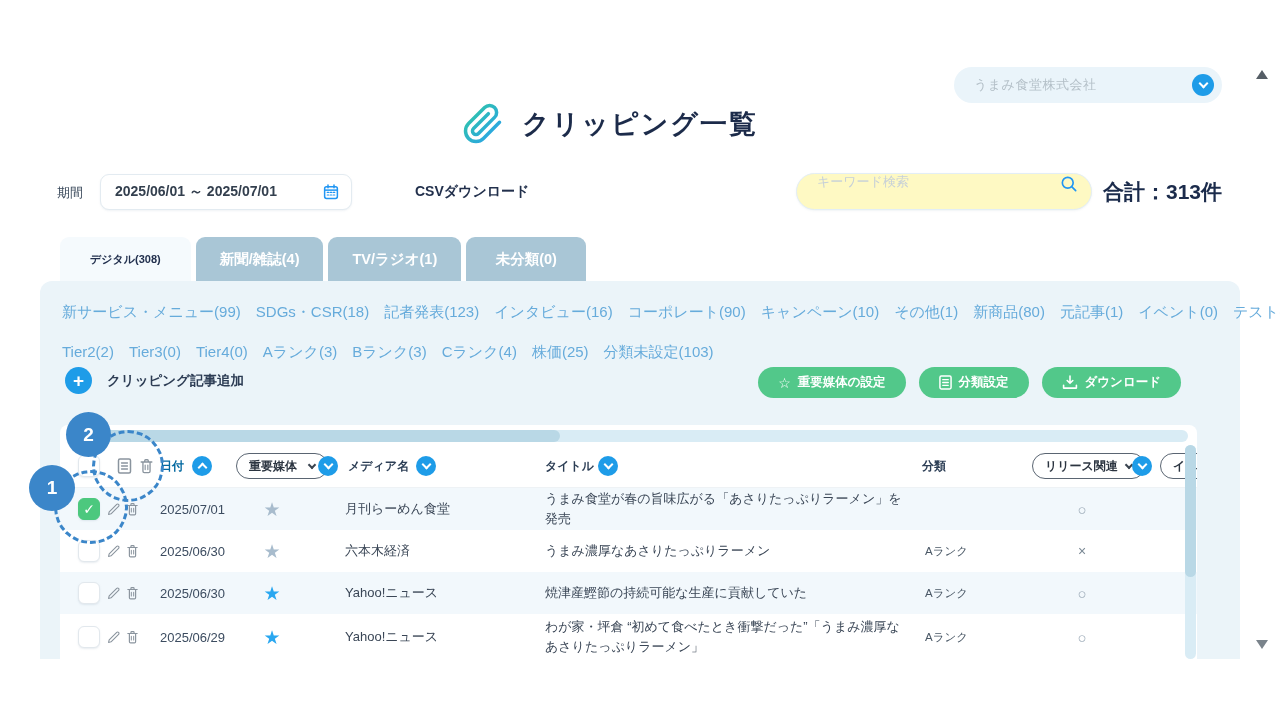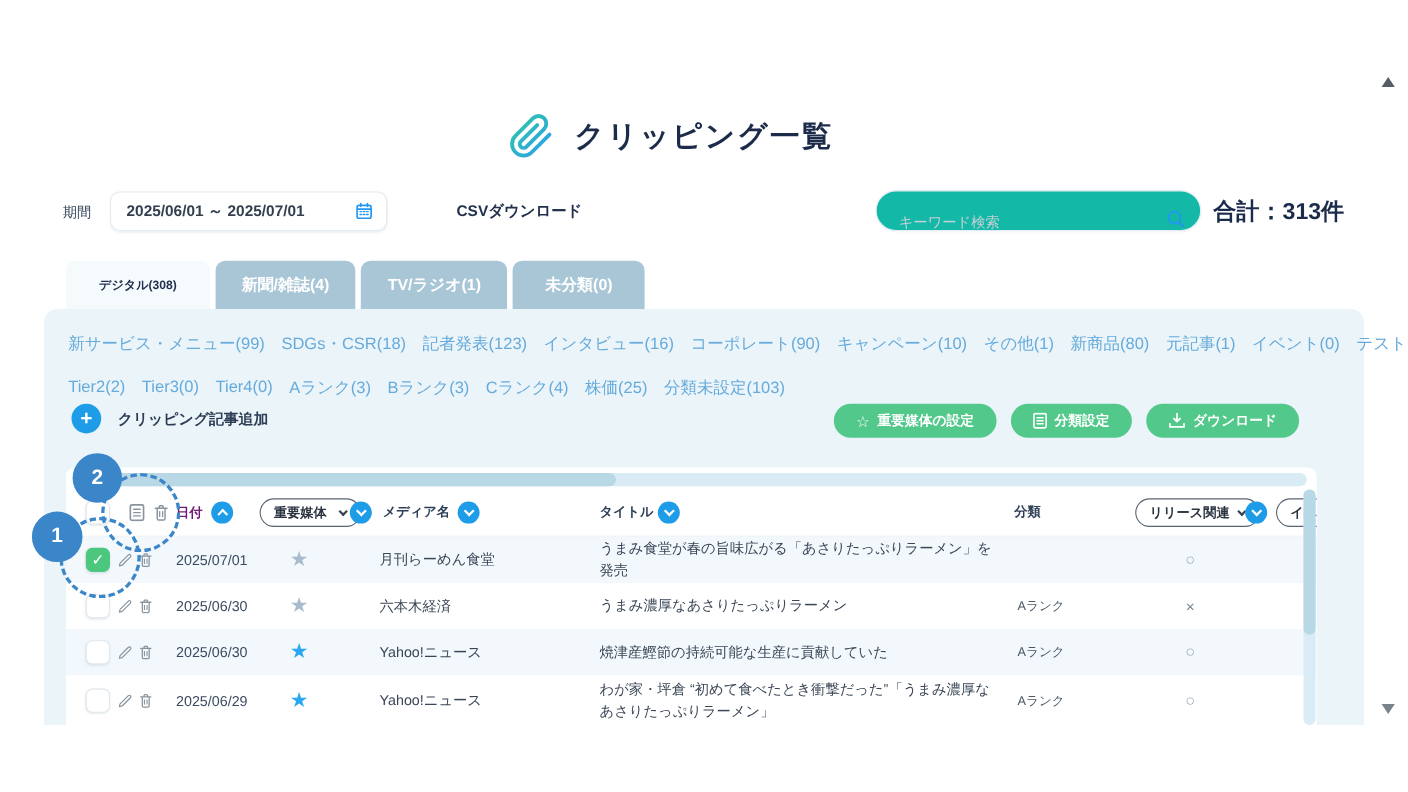--- a/index.html
+++ b/index.html
@@ -25,23 +25,23 @@
   .page-title { font-size:27px; font-weight:bold; color:#1c2b4a; letter-spacing:2px; }
 
   
   .controls { position:absolute; left:0; top:172px; width:1280px; height:40px; }
   .period-label { position:absolute; left:57px; top:12px; font-size:13px; font-weight:normal; color:#3b4a5c; }
   .date-range { position:absolute; left:100px; top:2px; width:252px; height:36px; background:#fff;
     border:1px solid #e3ebf1; border-radius:9px; box-shadow:0 1px 2px rgba(120,150,170,.12);
     display:flex; align-items:center; justify-content:space-between; padding:0 11px 0 14px; }
   .date-range .txt { font-size:14px; font-weight:600; color:#333f4e; }
   .csv-link { position:absolute; left:415px; top:11px; font-size:14px; font-weight:bold; color:#22304c; }
-  .search-pill { position:absolute; left:796px; top:1px; width:296px; height:37px; background:#14b8a6;
+  .search-pill { position:absolute; left:796px; top:1px; width:296px; height:37px; background:#fef9c3;
     border:1px solid #e3eef5; border-radius:19px; box-shadow:0 1px 2px rgba(120,150,170,.10);
-    display:flex; align-items:flex-end; padding:0 12px 0 20px; }
+    display:flex; align-items:flex-start; padding:0 12px 0 20px; }
   .search-pill input { flex:1; border:none; outline:none; font-size:13px; color:#48525c;
     font-family:inherit; background:transparent; }
   .search-pill input::placeholder { color:#c6d0d8; }
   .total-count { position:absolute; right:58px; top:6px; font-size:21px; font-weight:bold; color:#1b2b4b; }
 
   
   .tabs { position:absolute; left:60px; top:237px; display:flex; gap:5px; height:44px; }
   .tab { min-width:120px; padding:0 24px; height:44px; display:flex; align-items:center; justify-content:center;
     border-radius:9px 9px 0 0; font-size:14.5px; font-weight:bold; background:#a9c6d6; color:#ffffff; }
   .tab.active { background:#f5fafd; color:#22304e; font-size:11px; padding:0 30px; }
@@ -117,20 +117,26 @@
     border-left:6px solid transparent; border-right:6px solid transparent; border-top:9px solid #7a838b; }
 </style>
 </head>
 <body>
 
 <div class="page">
 
   <div class="scroll-up"></div>
   <div class="scroll-down"></div>
 
+  <div class="company-pill">
+    <span class="txt">うまみ食堂株式会社</span>
+    <span class="blue-circle">
+        <span class="chev"></span>
+      </span>
+  </div>
 
   <div class="page-title-wrap">
     <svg width="42" height="42" viewBox="0 0 24 24" fill="none">
       <defs>
         <linearGradient id="clipgrad" x1="0" y1="0" x2="1" y2="1">
           <stop offset="0" stop-color="#2fc9a0"></stop>
             <stop offset="1" stop-color="#2b9ff0"></stop>
         </linearGradient>
       </defs>
       <path d="M21.44 11.05l-9.19 9.19a6 6 0 0 1-8.49-8.49l9.19-9.19a4 4 0 0 1 5.66 5.66l-9.2 9.19a2 2 0 0 1-2.83-2.83l8.49-8.48" stroke="url(#clipgrad)" stroke-width="2" stroke-linecap="round" stroke-linejoin="round"></path>
@@ -234,21 +240,21 @@
             <path d="M4 5h6M4 8h6M4 11h6" stroke="#8a949e" stroke-width="1.3" stroke-linecap="round"></path>
           </svg>
         </div>
         <div class="cell icon-btn" style="left:78px;">
           <svg width="15" height="16" viewBox="0 0 16 18" fill="none">
             <path d="M2 4.5h12M6 4.5V3a1 1 0 0 1 1-1h2a1 1 0 0 1 1 1v1.5M4 4.5V15a1.5 1.5 0 0 0 1.5 1.5h5A1.5 1.5 0 0 0 12 15V4.5" stroke="#8a949e" stroke-width="1.5" stroke-linecap="round"></path>
             <path d="M6.5 8v5M9.5 8v5" stroke="#8a949e" stroke-width="1.3" stroke-linecap="round"></path>
           </svg>
         </div>
         <div class="cell date-th">
-          <span class="th-label lbl" style="color:#701a75;">日付</span>
+          <span class="th-label lbl" style="color:#0369a1;">日付</span>
           <span class="sort-circle">
               <span class="chev up"></span>
             </span>
         </div>
         <div class="cell dd-pill" style="left:176px;gap:12px;">
           <span>重要媒体</span>
           <span class="chev dark"></span>
         </div>
         <div class="cell filter-chev" style="left:258px;">
             <span class="chev"></span>

